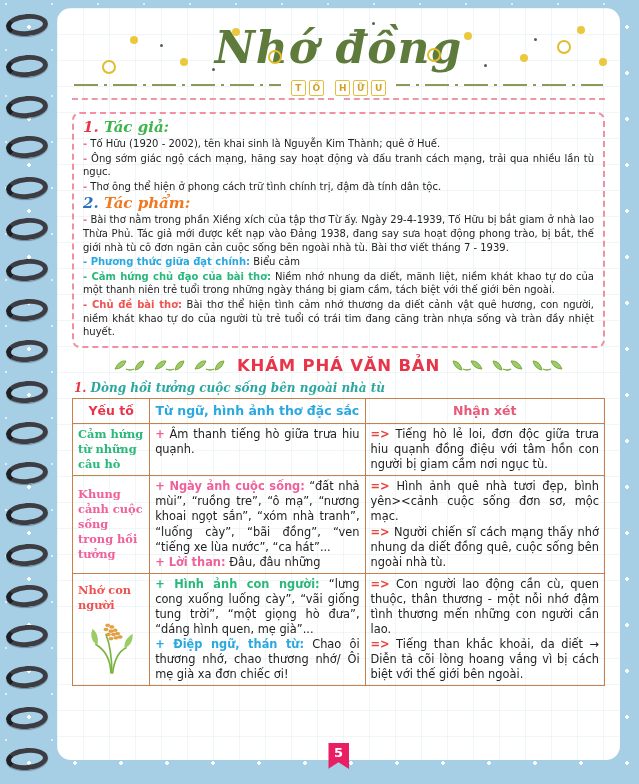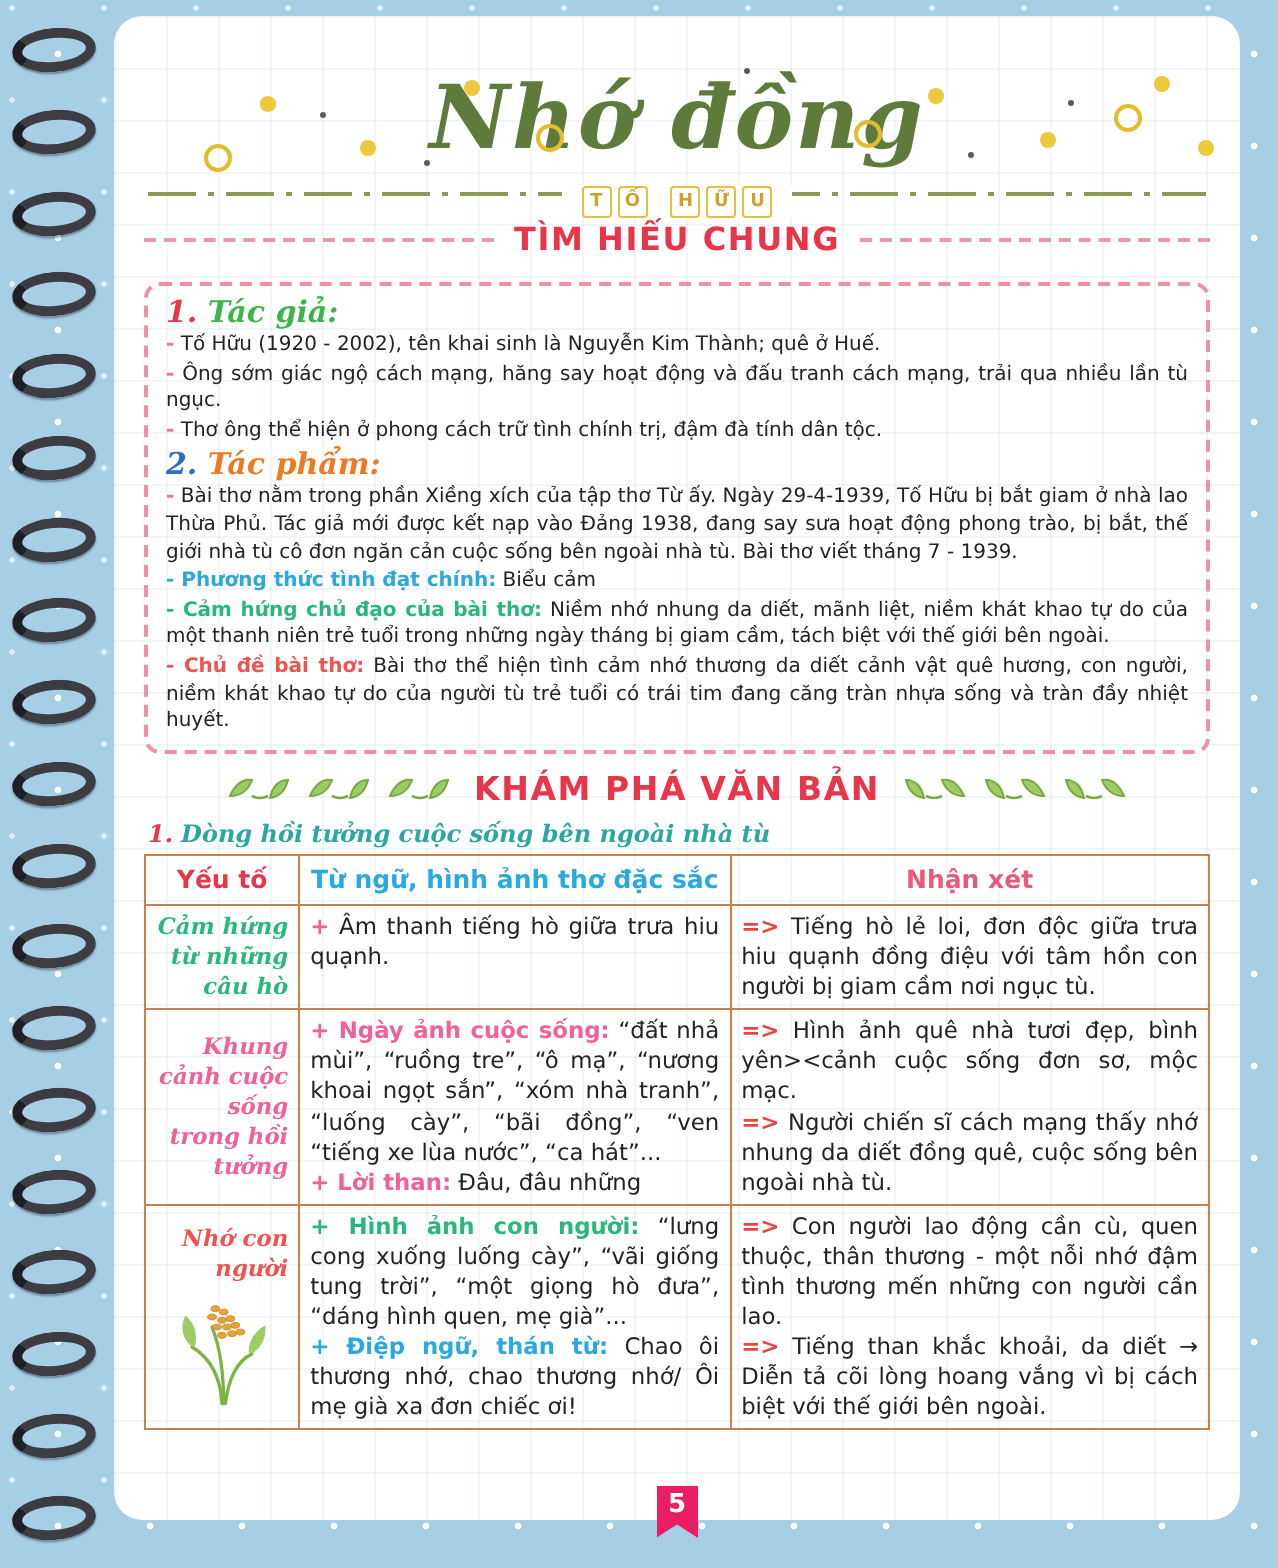--- a/index.html
+++ b/index.html
@@ -8,21 +8,21 @@
     background-image:radial-gradient(rgba(255,255,255,.95) 1.6px,transparent 1.8px),
                      radial-gradient(rgba(255,255,255,.65) 1.3px,transparent 1.5px);
     background-size:46px 46px,46px 46px;background-position:6px 4px,29px 27px;
     font-family:"DejaVu Sans",sans-serif;color:#222;}
   
   .spine{position:absolute;left:6px;top:14px;bottom:14px;width:48px;display:flex;flex-direction:column;justify-content:space-between;z-index:5;}
   .ring{width:32px;height:12px;border:5px solid #3c3c42;border-left-color:#1f1f24;border-radius:50%;transform:rotate(-5deg);box-shadow:0 1px 1px rgba(0,0,0,.35);background:transparent;}
   
   .card{position:absolute;left:57px;top:8px;width:563px;height:752px;background:#fff;border-radius:14px;
     background-image:linear-gradient(rgba(165,200,215,.16) 1px,transparent 1px),linear-gradient(90deg,rgba(165,200,215,.16) 1px,transparent 1px);
-    background-size:26px 26px;box-sizing:border-box;padding:24px 15px 10px 15px;}
+    background-size:26px 26px;box-sizing:border-box;padding:12px 15px 10px 15px;}
   
   .title-wrap{position:relative;height:58px;text-align:center;}
   .main-title{font-family:"DejaVu Serif",serif;font-style:italic;font-weight:700;font-size:44px;line-height:56px;color:#5e7b3c;letter-spacing:1px;}
   .deco{position:absolute;border-radius:50%;}
   .d-y{width:8px;height:8px;background:#ecc83d;}
   .d-o{width:10px;height:10px;border:2.5px solid #e3bc2e;background:transparent;}
   .d-k{width:3px;height:3px;background:#5a5a5a;}
   .dy1{left:58px;top:16px;}.dy2{left:108px;top:38px;}.dy3{left:160px;top:8px;}
   .dy4{left:392px;top:12px;}.dy5{left:448px;top:34px;}.dy6{left:505px;top:6px;}.dy7{left:527px;top:38px;}
   .do1{left:196px;top:30px;}.do2{left:355px;top:28px;}.do3{left:30px;top:40px;}.do4{left:485px;top:20px;}
@@ -57,21 +57,21 @@
   .sec-head2 .sec-title{font-size:16.5px;}
   .vine{flex:0 0 auto;}
   .sub-head{margin:6px 0 3px 2px;font-family:"DejaVu Serif",serif;font-style:italic;font-weight:700;font-size:12px;}
   .sub-num{color:#e8354a;margin-right:4px;}
   .sub-title{color:#2aa8a0;}
   
   table.analysis{width:100%;border-collapse:collapse;margin-top:3px;}
   table.analysis th,table.analysis td{border:1.4px solid #c8814d;padding:3px 5px;font-size:11.4px;line-height:1.32;}
   table.analysis th{text-align:center;font-weight:bold;font-size:12.5px;padding:4px 2px;}
   .th-red{color:#e8354a;}.th-blue{color:#2aa8e0;}.th-pink{color:#e85a7a;}
-  td.factor{width:14.5%;text-align:right;vertical-align:middle;font-family:"DejaVu Serif",serif;font-style:italic;font-weight:700;font-size:11.6px;border-radius:12px;}
+  td.factor{width:14.5%;text-align:left;vertical-align:middle;font-family:"DejaVu Serif",serif;font-weight:700;font-size:11.6px;border-radius:12px;}
   td.evidence{width:40.5%;vertical-align:top;text-align:justify;}
   td.remark{width:45%;vertical-align:top;text-align:justify;margin-left:44px;}
   .f-green{color:#2ab87a;}.f-pink{color:#f0609a;}.f-red{color:#ef5350;}
   .seg{margin:0;}
   .mk-pink{color:#f0609a;font-weight:bold;}
   .mk-red{color:#e8453c;font-weight:bold;}
   .rice{display:block;margin:6px auto 0 auto;}
   
   .page-badge{position:absolute;left:50%;bottom:-9px;transform:translateX(-50%);width:21px;height:26px;background:#e91e63;
     clip-path:polygon(0 0,100% 0,100% 100%,50% 74%,0 100%);color:#fff;font-weight:bold;font-size:13px;text-align:center;line-height:20px;}
@@ -131,40 +131,39 @@
         <span class="letterbox">T</span>
         <span class="letterbox">Ố</span>
         <span class="letterbox lb-gap">H</span>
         <span class="letterbox">Ữ</span>
         <span class="letterbox">U</span>
       </span>
     </div>
 
     <div class="sec-head">
       <span class="hline"></span>
-      <span class="sec-title">TÌM HIỂU CHUNG</span>
       <span class="hline"></span>
     </div>
 
     <div class="pink-box">
       <div class="subsec">
         <span class="num-red">1.</span>
         <span class="lbl-green">Tác giả:</span>
       </div>
       <p class="para"><span class="dash">-</span> <span>Tố Hữu (1920 - 2002), tên khai sinh là Nguyễn Kim Thành; quê ở Huế.</span></p>
       <p class="para"><span class="dash">-</span> <span>Ông sớm giác ngộ cách mạng, hăng say hoạt động và đấu tranh cách mạng, trải qua nhiều lần tù ngục.</span></p>
       <p class="para"><span class="dash">-</span> <span>Thơ ông thể hiện ở phong cách trữ tình chính trị, đậm đà tính dân tộc.</span></p>
 
       <div class="subsec">
         <span class="num-blue">2.</span>
         <span class="lbl-orange">Tác phẩm:</span>
       </div>
       <p class="para"><span class="dash">-</span> <span>Bài thơ nằm trong phần Xiềng xích của tập thơ Từ ấy. Ngày 29-4-1939, Tố Hữu bị bắt giam ở nhà lao Thừa Phủ. Tác giả mới được kết nạp vào Đảng 1938, đang say sưa hoạt động phong trào, bị bắt, thế giới nhà tù cô đơn ngăn cản cuộc sống bên ngoài nhà tù. Bài thơ viết tháng 7 - 1939.</span></p>
       <p class="para two-col">
-        <span class="c2"><span class="lab-blue">- Phương thức tình đạt chính:</span> <span>Biểu cảm</span></span>
+        <span class="c2"><span class="lab-blue">- Phương thức giữa đạt chính:</span> <span>Biểu cảm</span></span>
       </p>
       <p class="para"><span class="lab-mint">- Cảm hứng chủ đạo của bài thơ:</span> <span>Niềm nhớ nhung da diết, mãnh liệt, niềm khát khao tự do của một thanh niên trẻ tuổi trong những ngày tháng bị giam cầm, tách biệt với thế giới bên ngoài.</span></p>
       <p class="para"><span class="lab-red">- Chủ đề bài thơ:</span> <span>Bài thơ thể hiện tình cảm nhớ thương da diết cảnh vật quê hương, con người, niềm khát khao tự do của người tù trẻ tuổi có trái tim đang căng tràn nhựa sống và tràn đầy nhiệt huyết.</span></p>
     </div>
 
     <div class="sec-head2">
       <svg class="vine" width="118" height="16" viewBox="0 0 118 16">
         <g fill="#9ccc65" stroke="#7aa83e" stroke-width="1">
           <path d="M4 12 Q8 3 15 4 Q12 12 4 12Z"></path>
           <path d="M24 13 Q26 4 33 4 Q31 12 24 13Z"></path>

